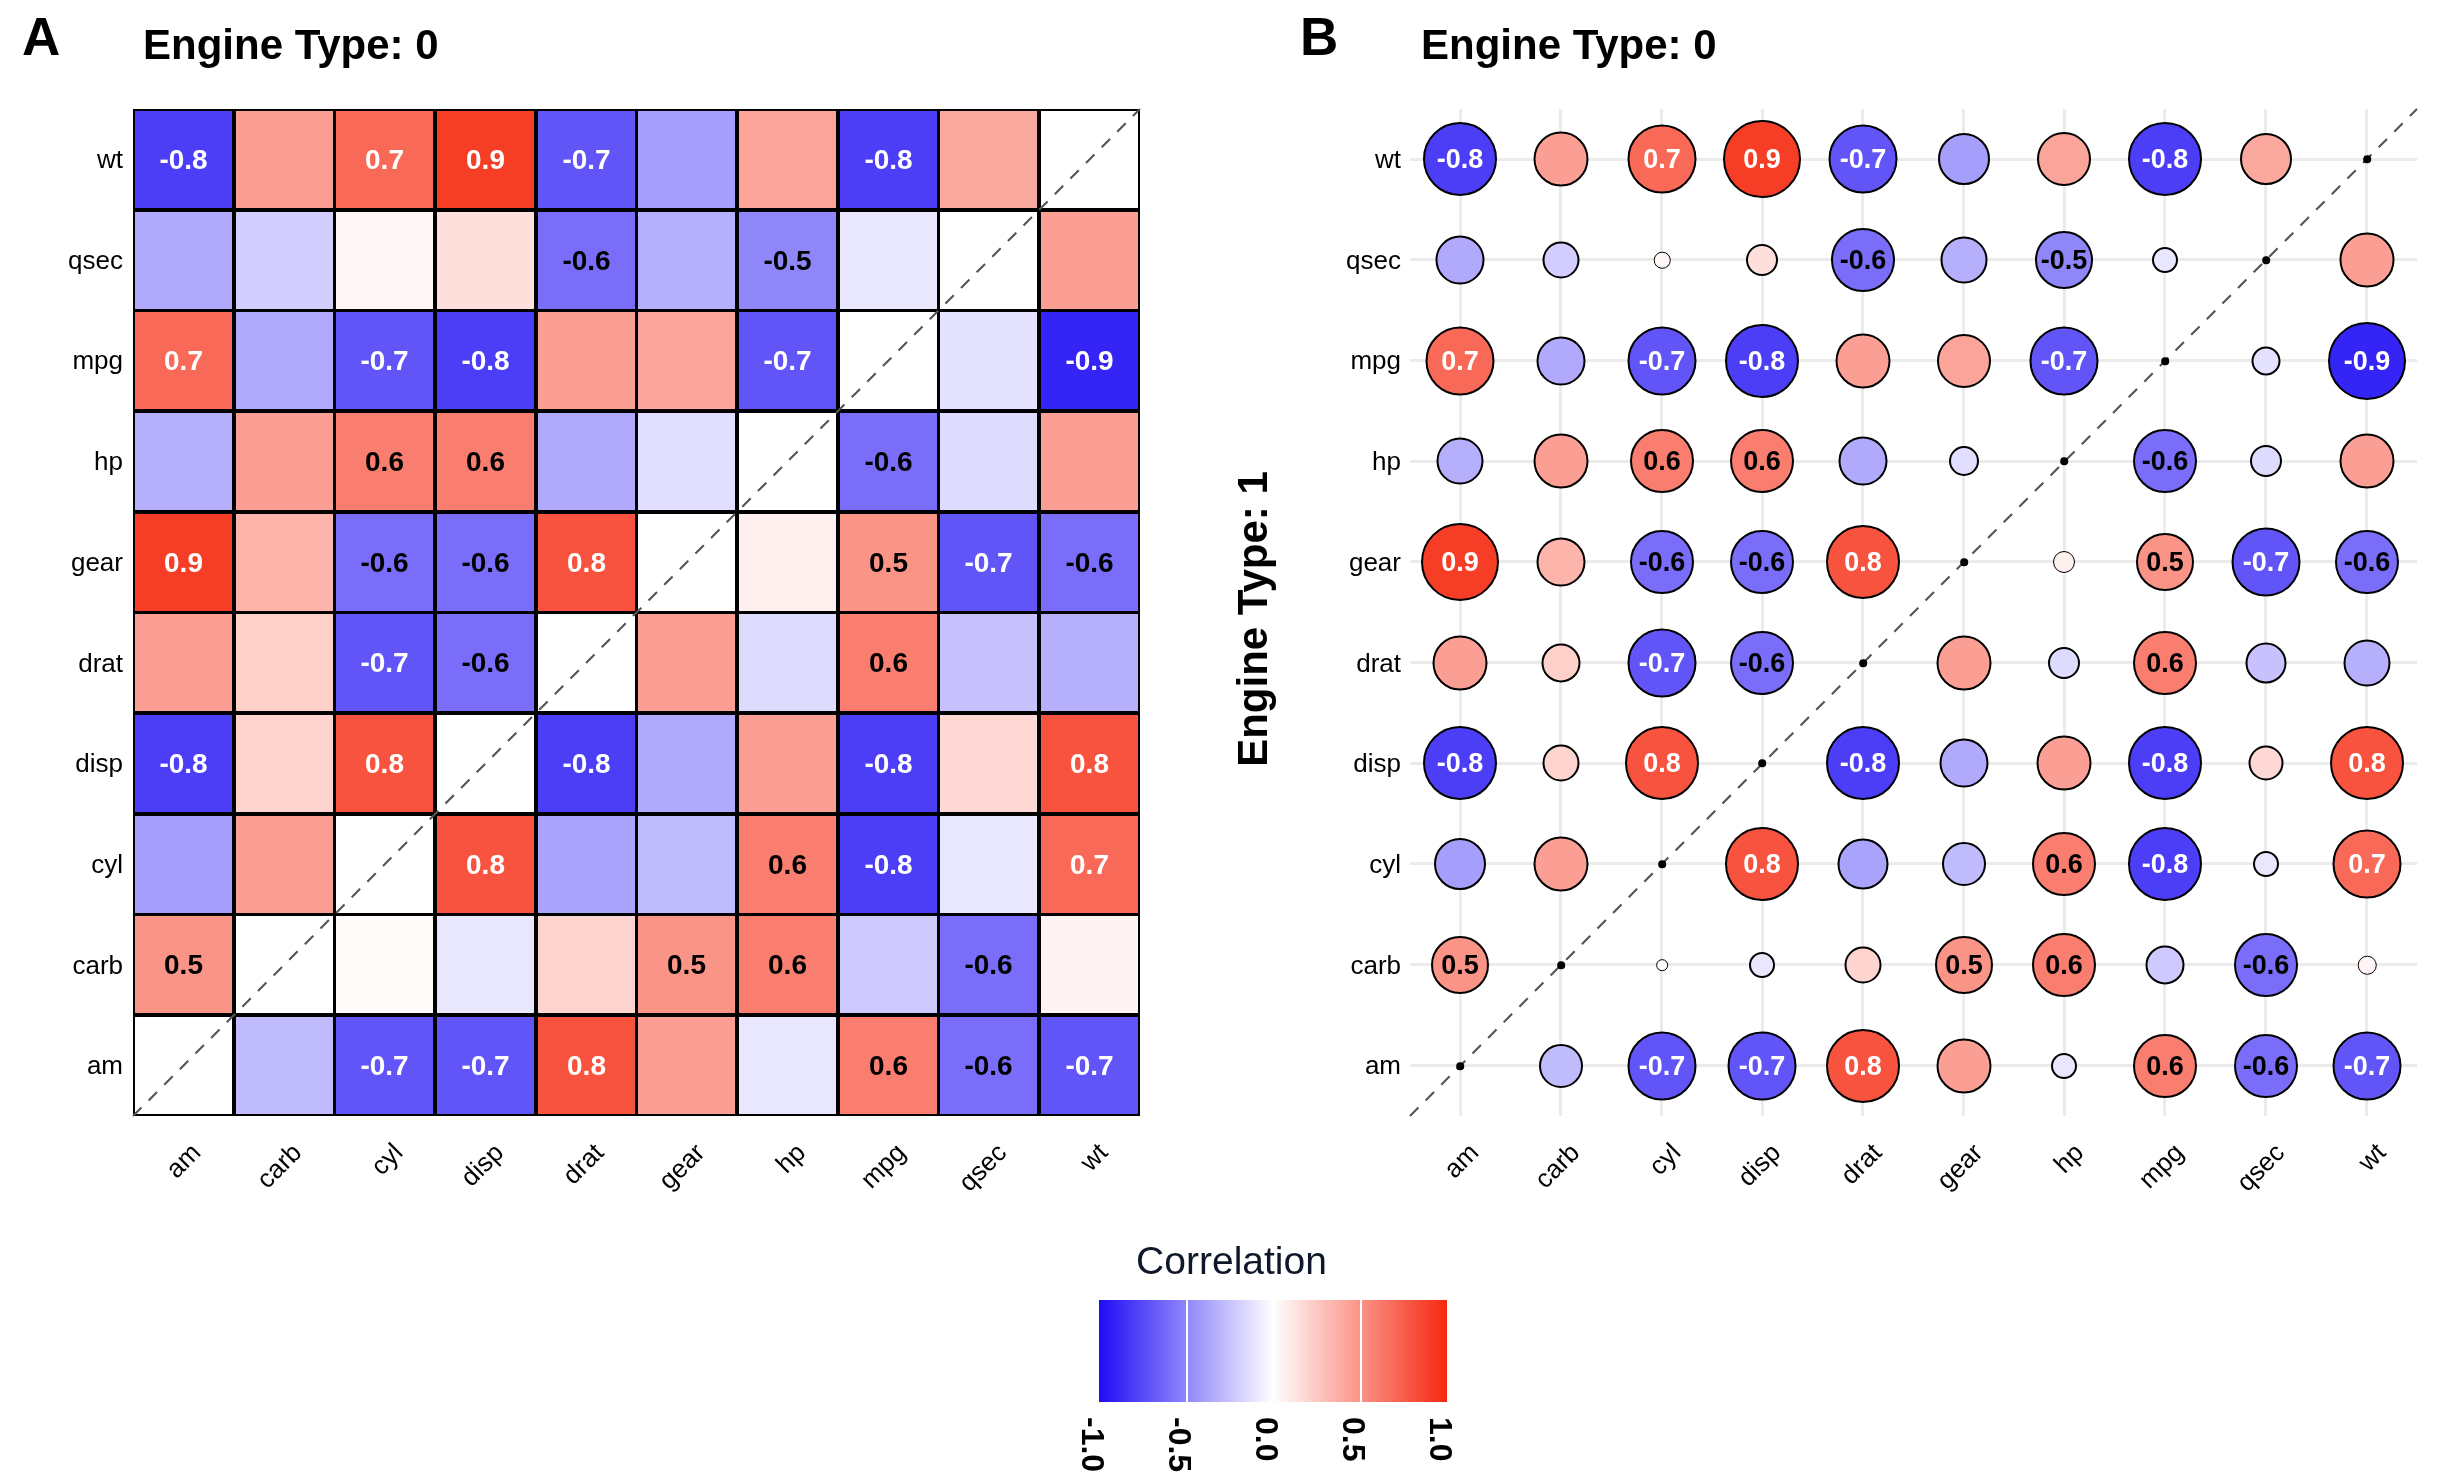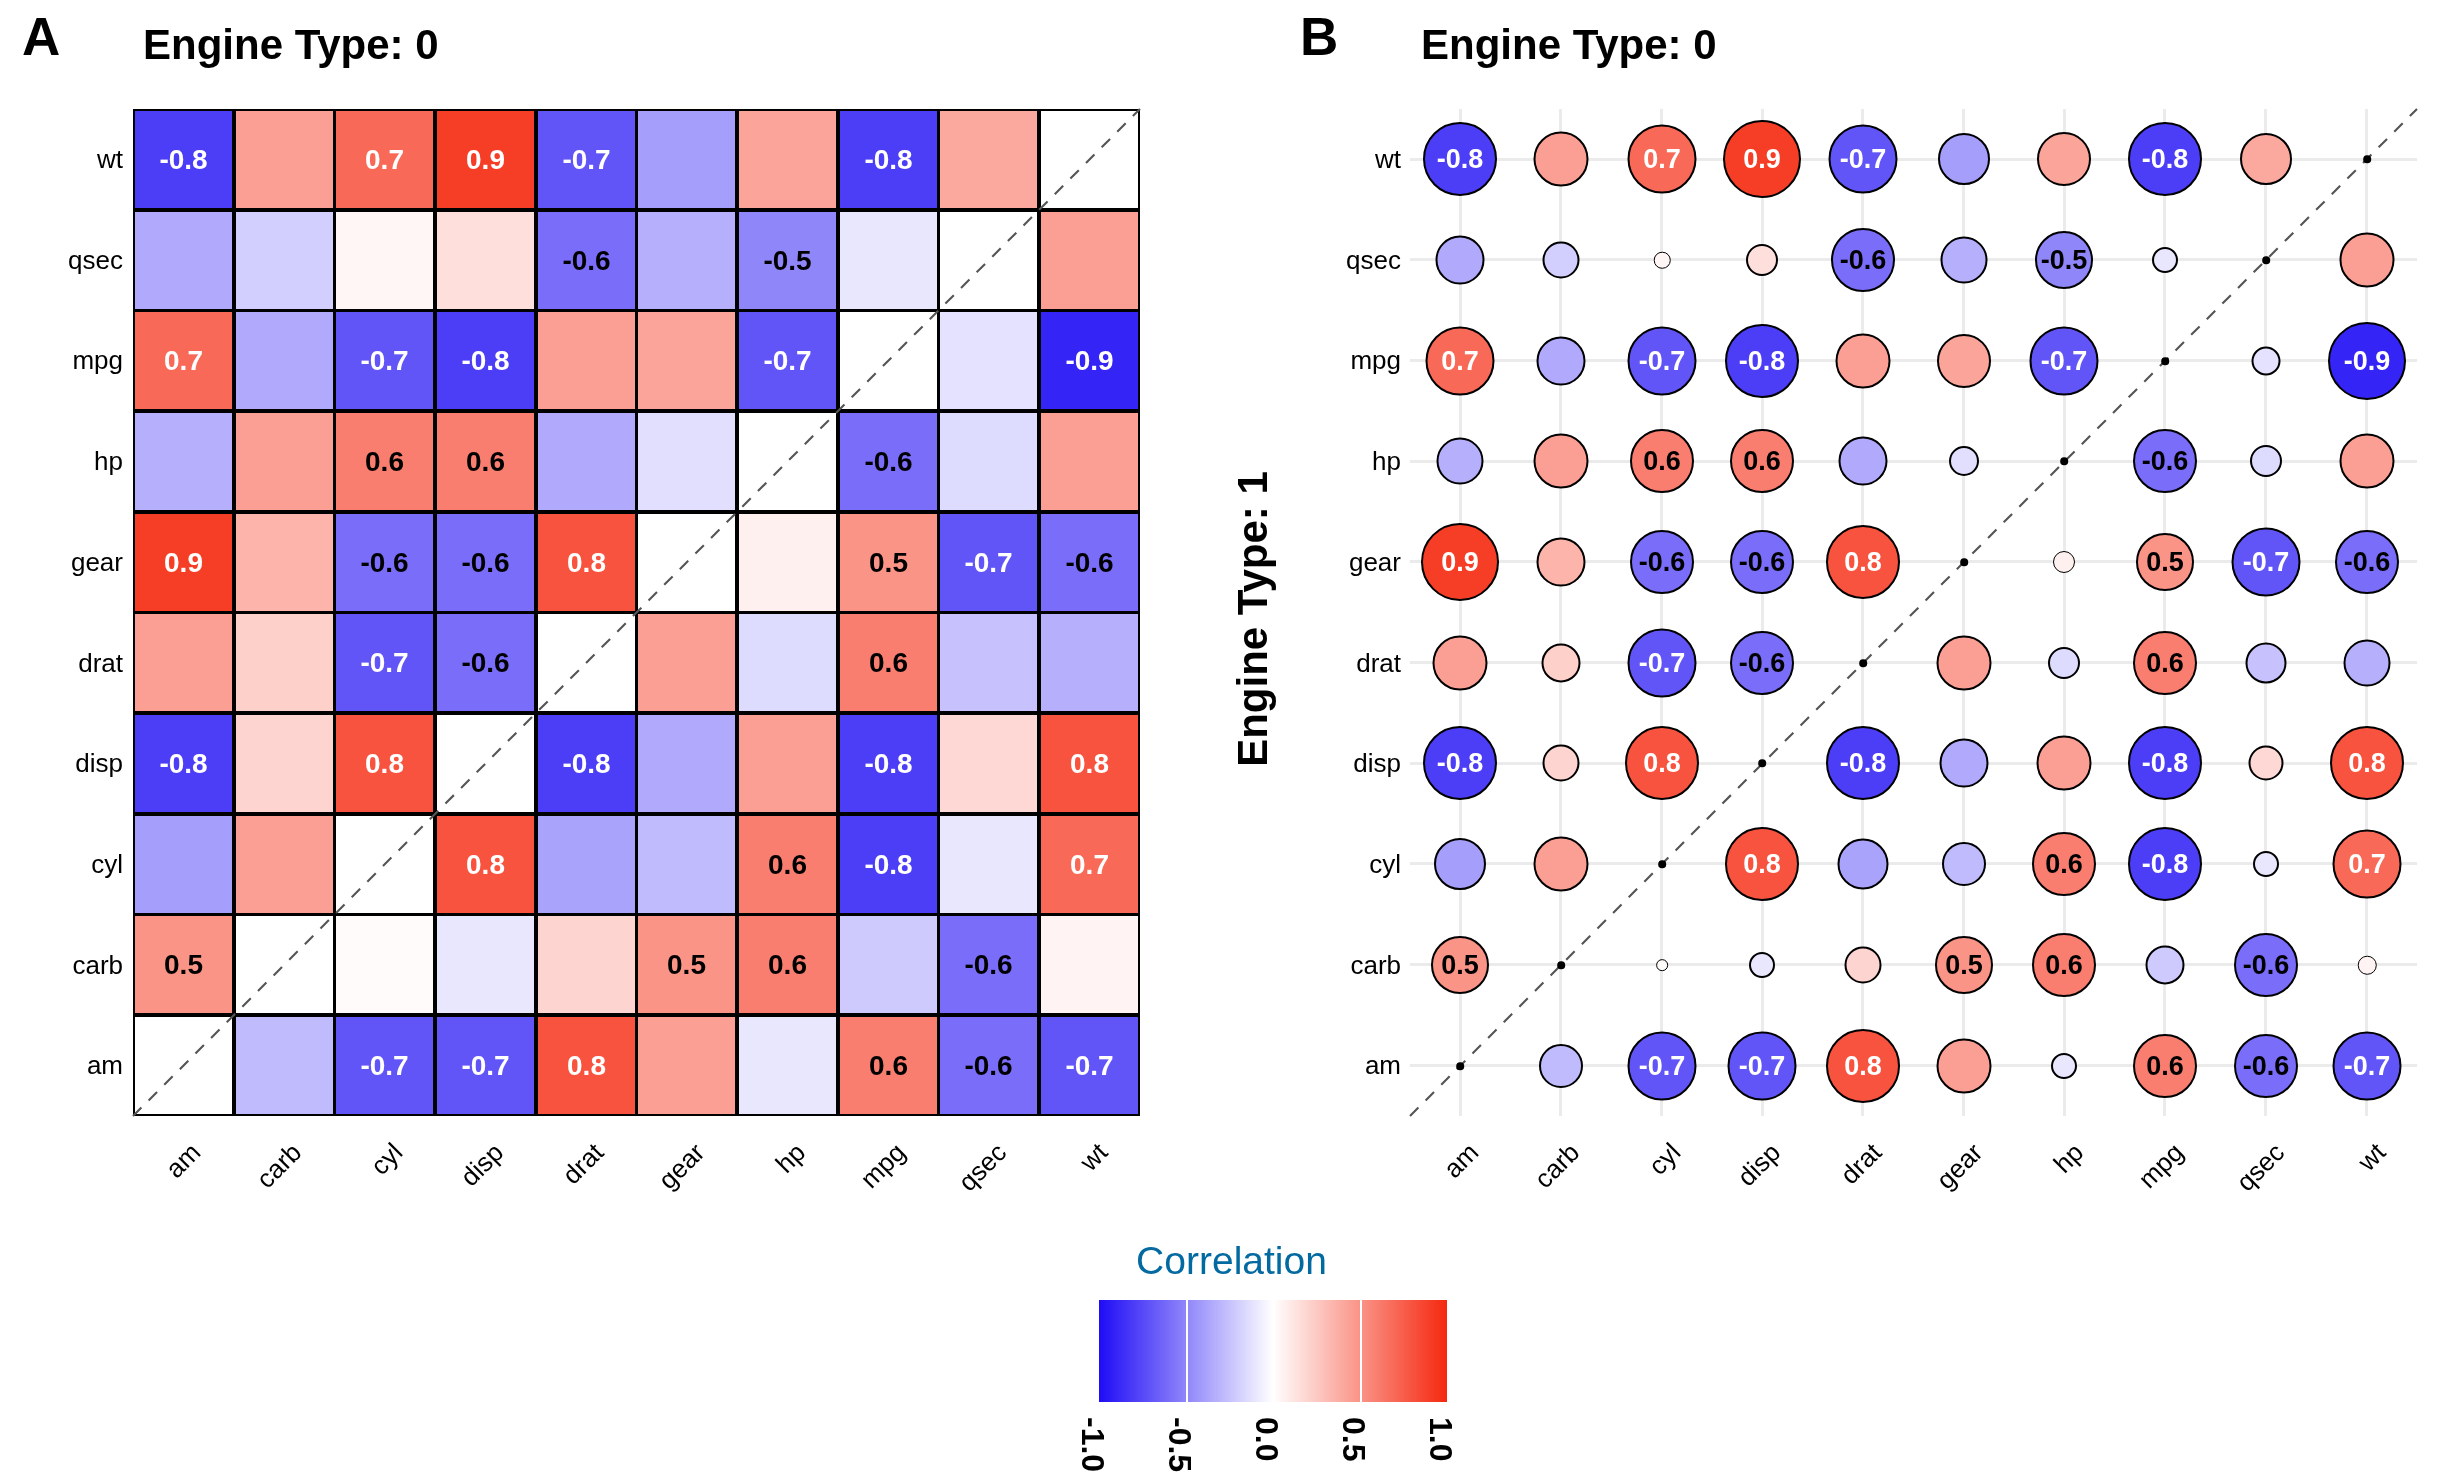--- a/index.html
+++ b/index.html
@@ -24,21 +24,21 @@
   .cell.diag{background:#fff;}
   .bubble{position:absolute;border-radius:50%;box-sizing:border-box;border:2.1px solid #000;
           display:flex;align-items:center;justify-content:center;font-size:27px;font-weight:bold;
           transform:translate(-50%,-50%);}
   .bubble.dot{border-width:1.7px;}
 
   .gridline-v,.gridline-h{position:absolute;background:#ebebeb;}
   .diagline{position:absolute;top:0;left:0;overflow:visible;pointer-events:none;}
 
   
-  .legend-title{position:absolute;font-size:39px;color:#0369a1;text-align:center;}
+  .legend-title{position:absolute;font-size:39px;color:#0f172a;text-align:center;}
   .legend-bar{position:absolute;height:102px;border:0;}
   .legend-tick{position:absolute;font-size:32px;font-weight:bold;color:#000;white-space:nowrap;
     transform-origin:left top;transform:rotate(90deg);}
   .legend-notch{position:absolute;width:1.7px;background:#fff;}
 </style>
 </head>
 <body>
 
 <div>
   <div class="panel-tag" style="left:22px;top:10.2px;">A</div>

